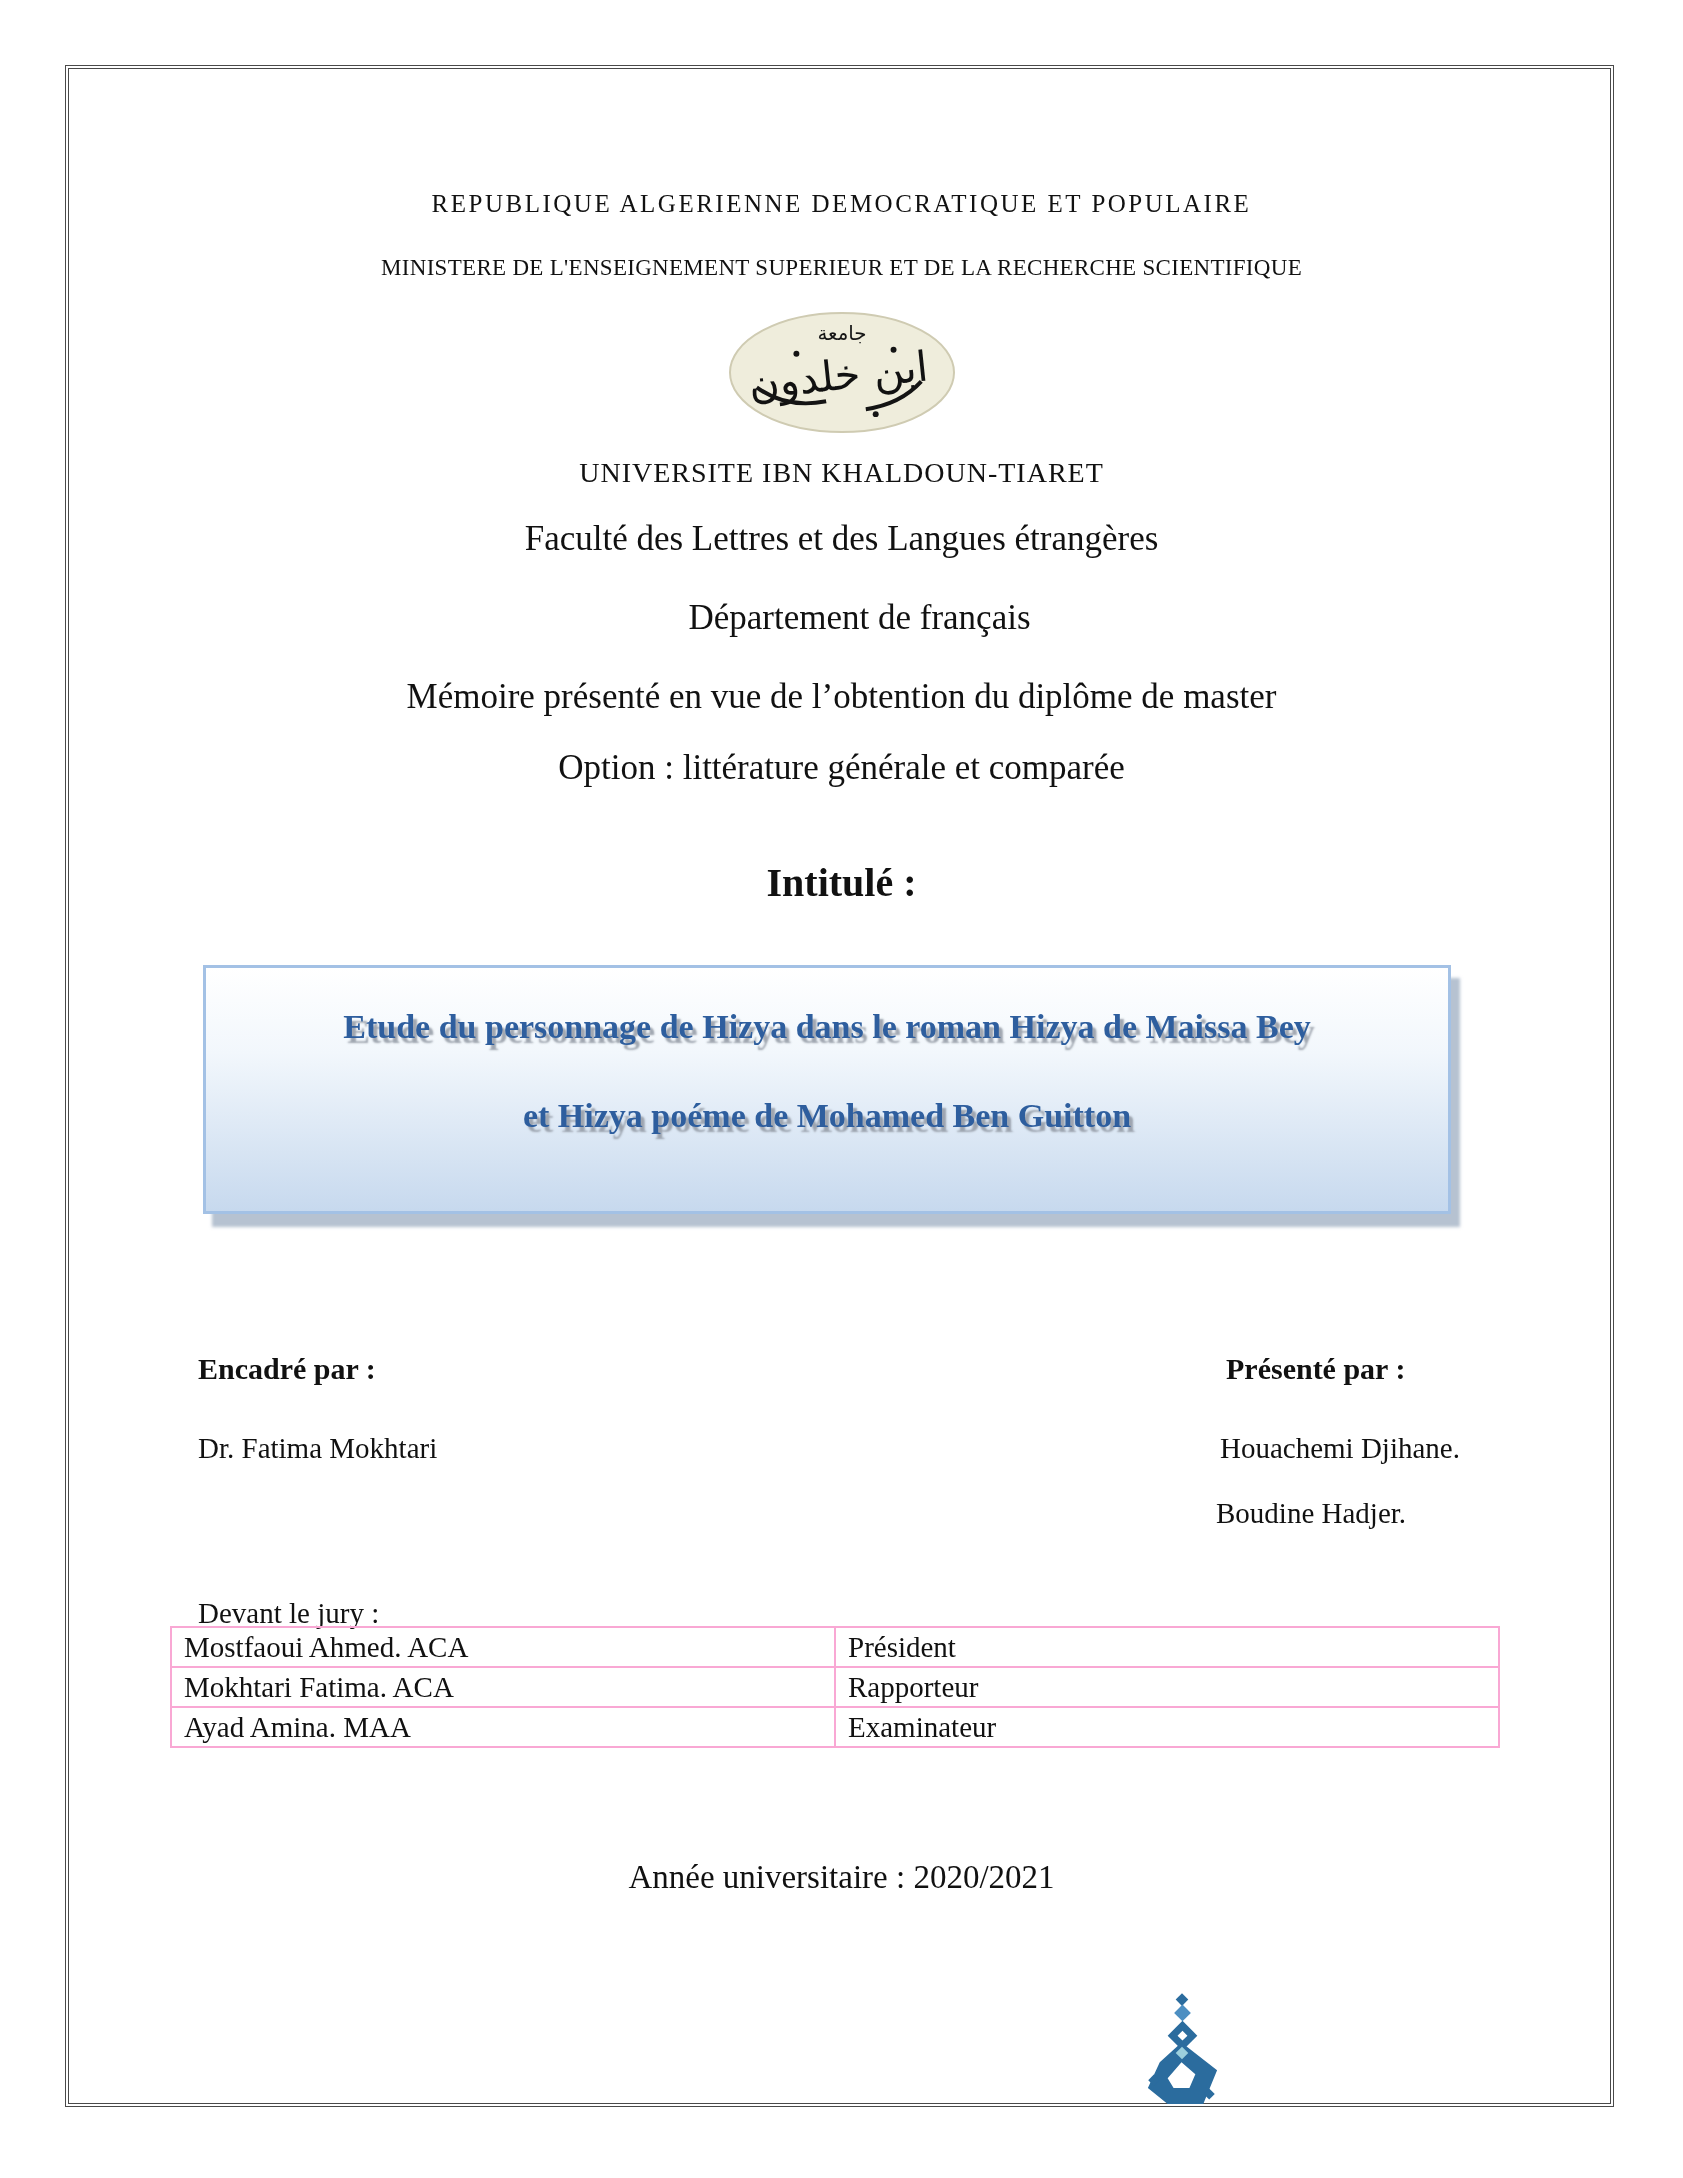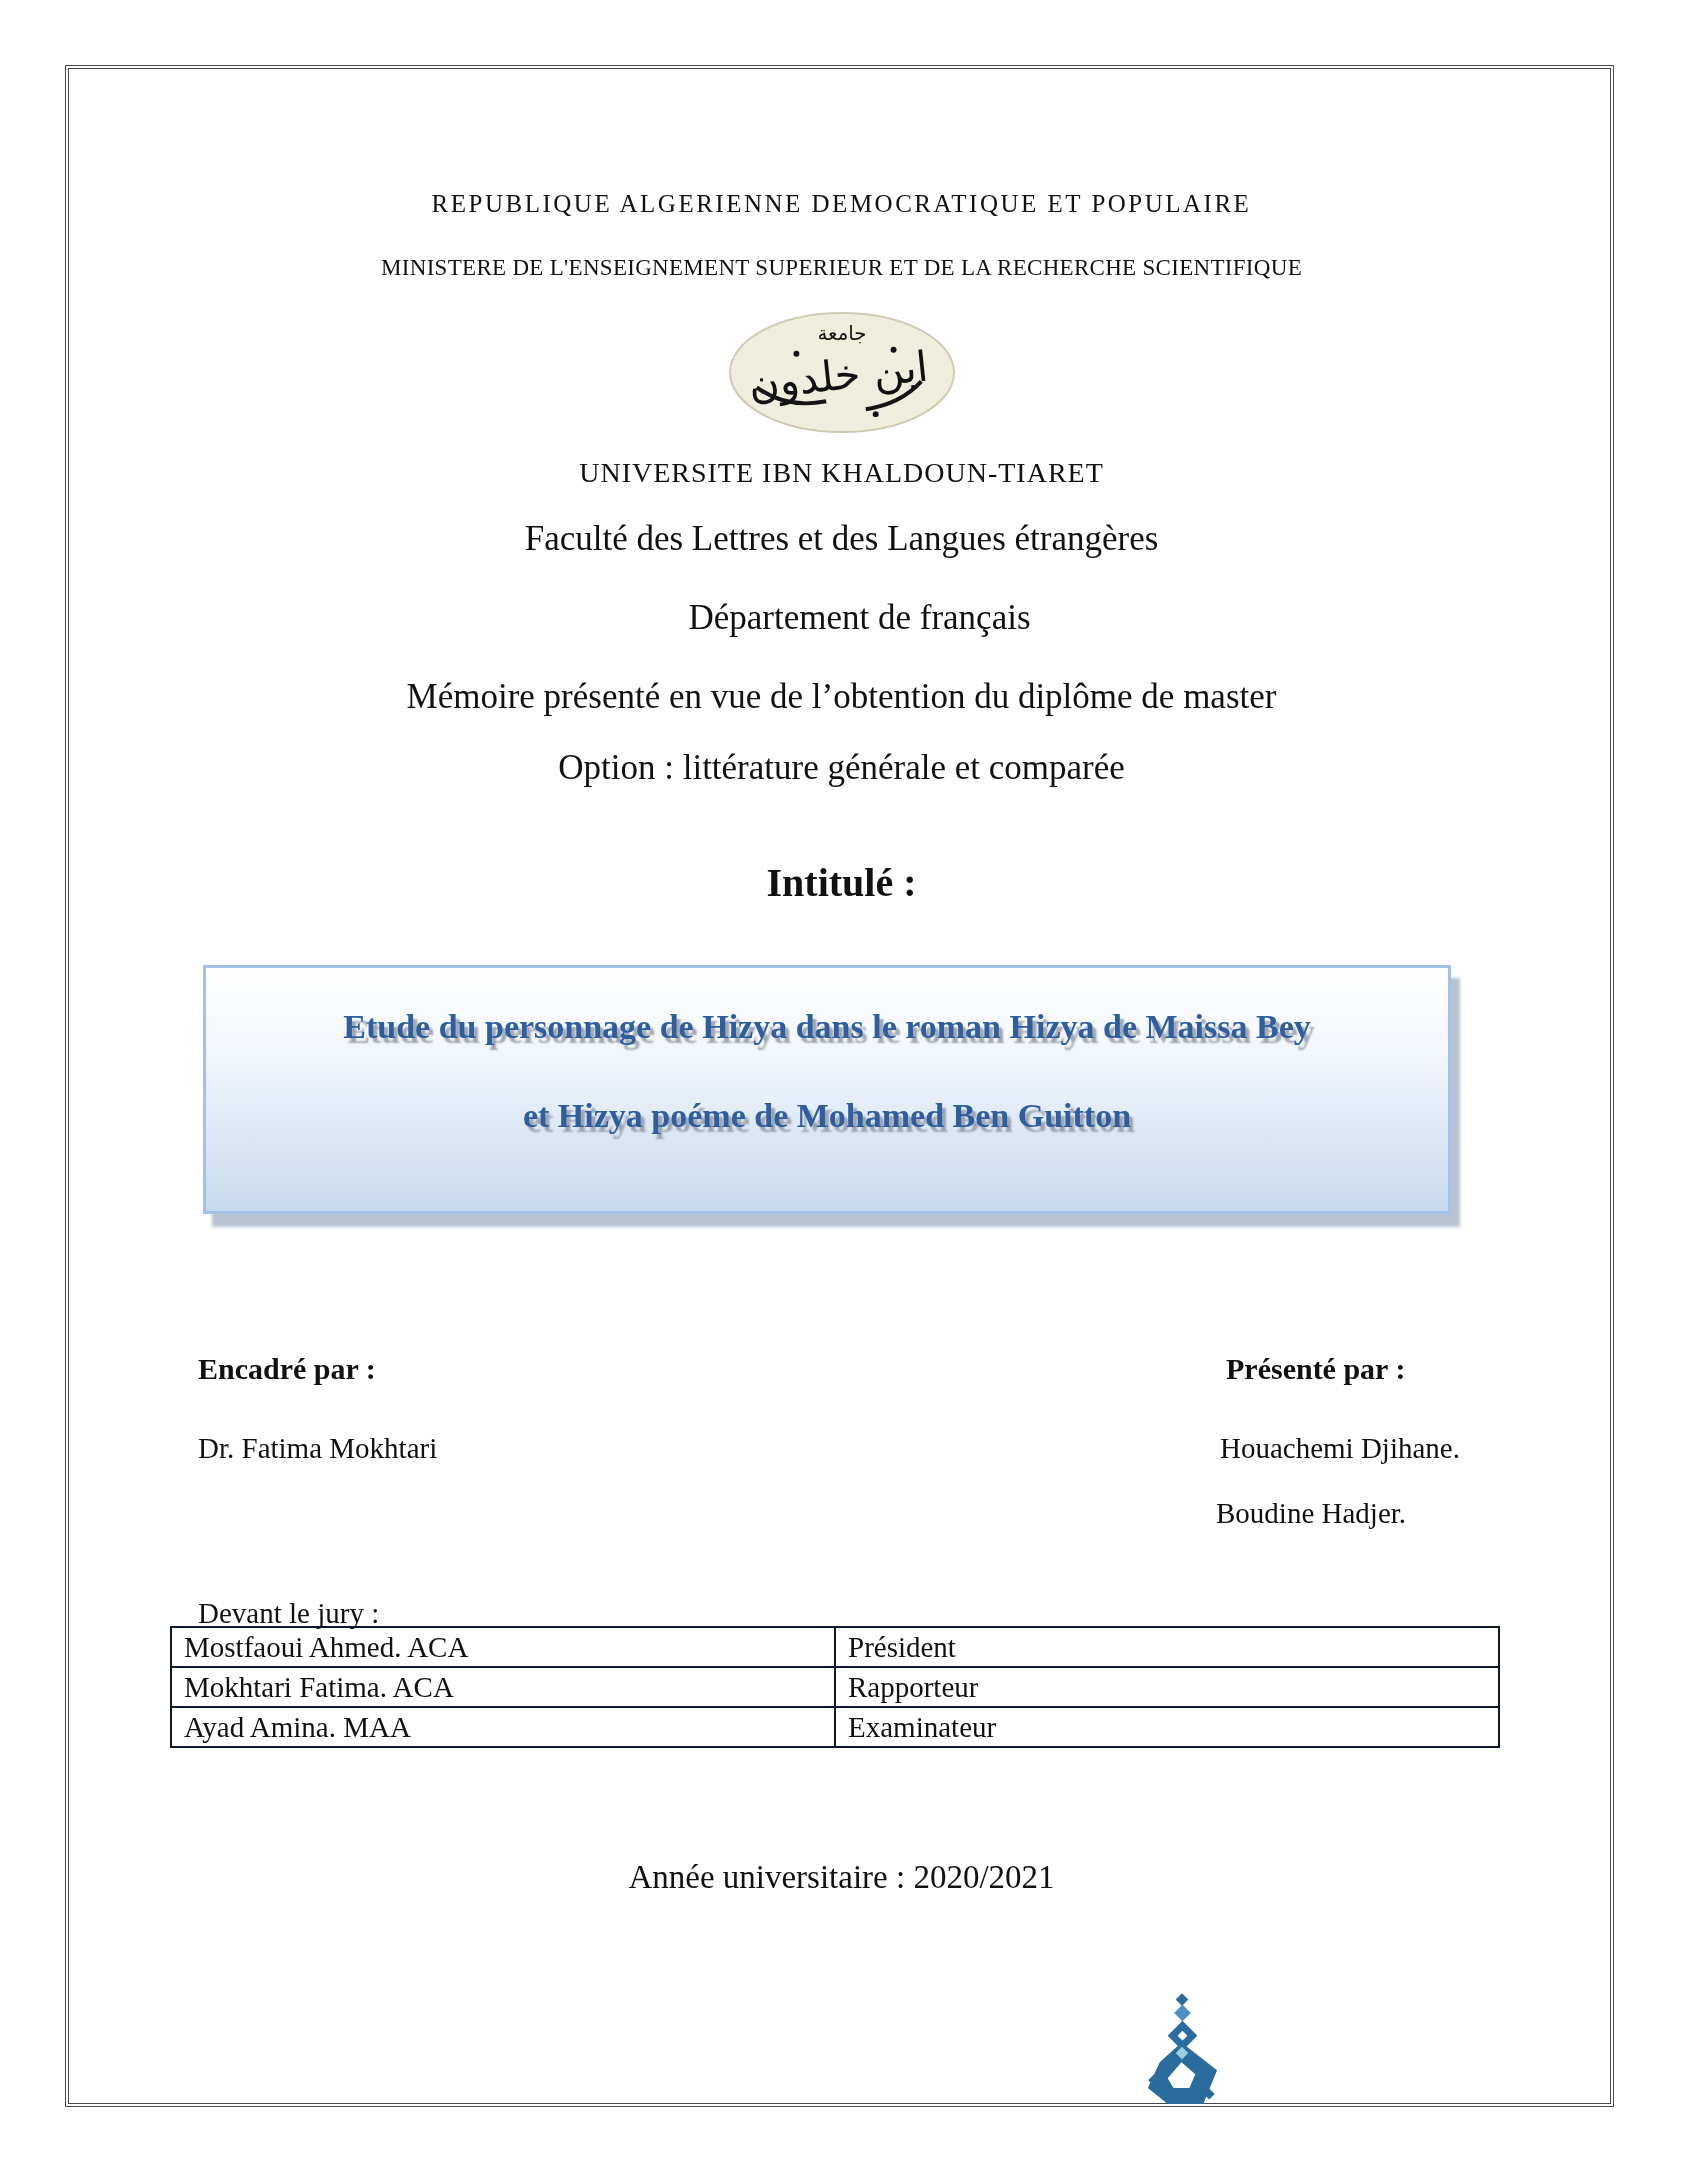--- a/index.html
+++ b/index.html
@@ -46,21 +46,21 @@
   .label-bold{position:absolute;font-size:30px;font-weight:bold;white-space:nowrap;}
   .plain{position:absolute;font-size:29px;white-space:nowrap;}
   table.jury{
     position:absolute;
     left:170px;top:1626px;
     width:1330px;
     border-collapse:collapse;
     font-size:29px;
   }
   table.jury td{
-    border:2px solid #0f172a;
+    border:2px solid #f9a8d4;
     line-height:36px;
     padding:1px 12px;
     width:50%;
   }
   .annee{position:absolute;left:0;right:0;top:1859px;text-align:center;font-size:33px;}
   .brand{
     position:absolute;left:1134px;top:1992px;
     width:473px;height:117px;
     display:flex;align-items:center;
   }

